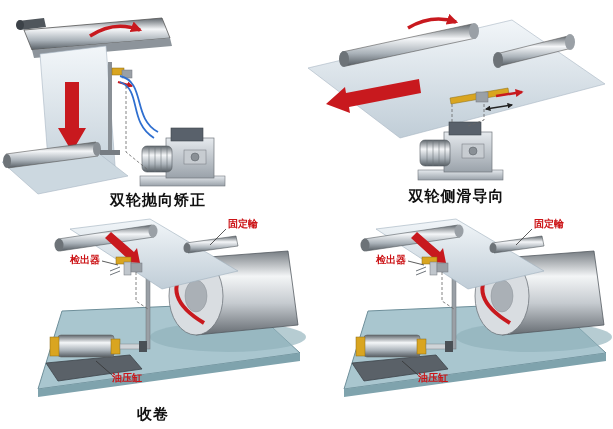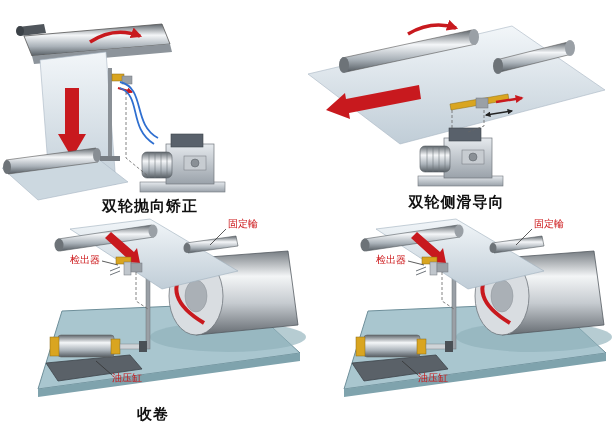--- a/index.html
+++ b/index.html
@@ -1,26 +1,26 @@
 <!DOCTYPE html>
 <html><head>
 <meta charset="utf-8">
 <style>
   html,body{margin:0;padding:0;background:#fff;}
   .page{position:relative;width:613px;height:429px;background:#ffffff;overflow:hidden;
         font-family:"DejaVu Sans",sans-serif;}
   .panel{position:absolute;margin:0;padding:0;}
-  .p-tl{left:0;top:16px;width:300px;height:205px;}
-  .p-tr{left:300px;top:12px;width:313px;height:205px;}
+  .p-tl{left:0;top:10px;width:300px;height:205px;padding-left:16px;}
+  .p-tr{left:300px;top:6px;width:313px;height:205px;}
   .p-bl{left:0;top:205px;width:306px;height:224px;}
   .p-br{left:306px;top:205px;width:307px;height:224px;}
   .panel svg{position:absolute;left:0;top:0;}
   .cap{position:absolute;left:0;right:0;bottom:5px;text-align:center;
        font-weight:bold;font-size:15px;color:#111;letter-spacing:1px;}
-  .lbl{position:absolute;color:#cc1417;font-size:10px;line-height:1;white-space:nowrap;font-weight:normal;}
+  .lbl{position:absolute;color:#cc1417;font-size:10px;line-height:1;white-space:nowrap;font-weight:bold;}
 </style>
 </head>
 <body>
 
 <div class="page">
 
   <svg width="0" height="0" style="position:absolute" aria-hidden="true">
     <defs>
       <linearGradient id="gMetal" x1="0" y1="0" x2="0" y2="1">
         <stop offset="0" stop-color="#5f666c"></stop>

